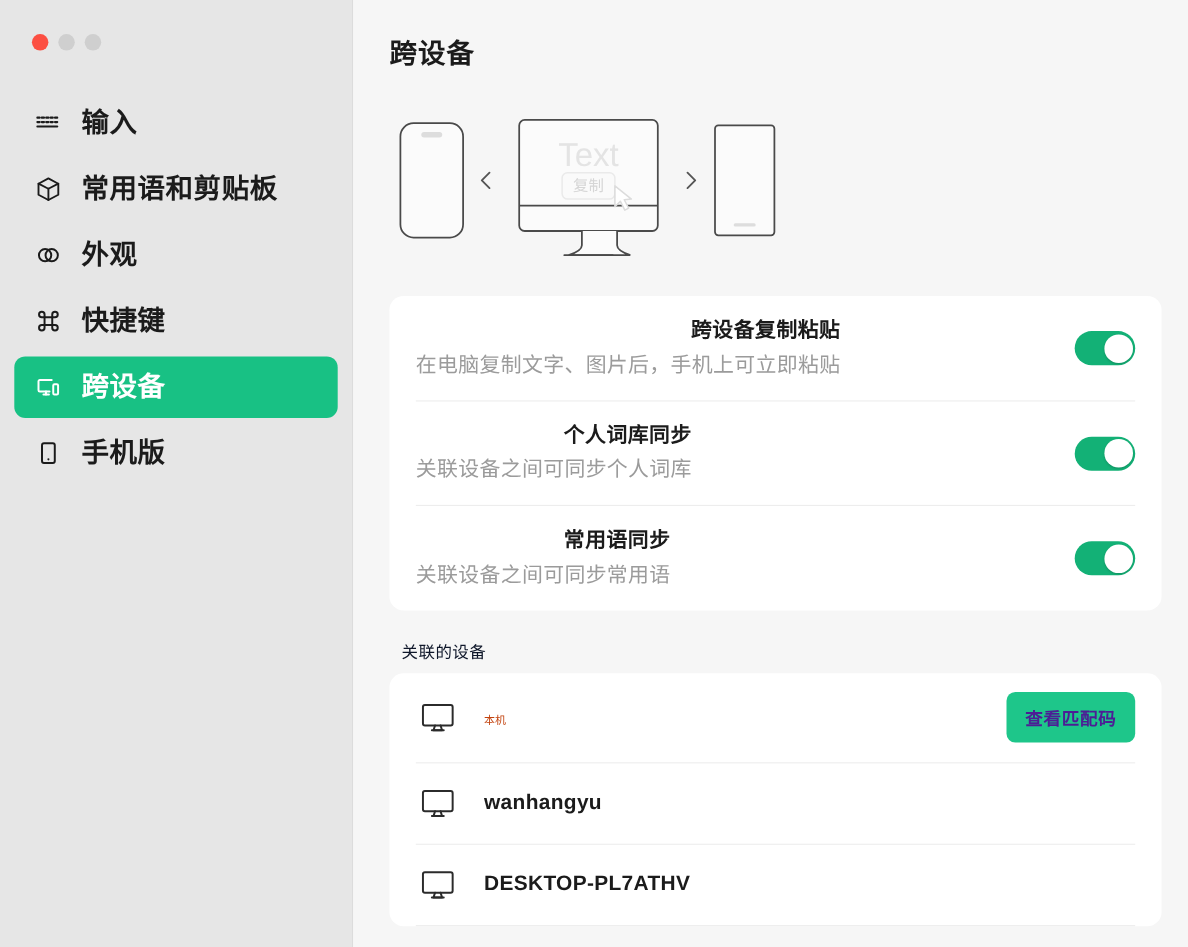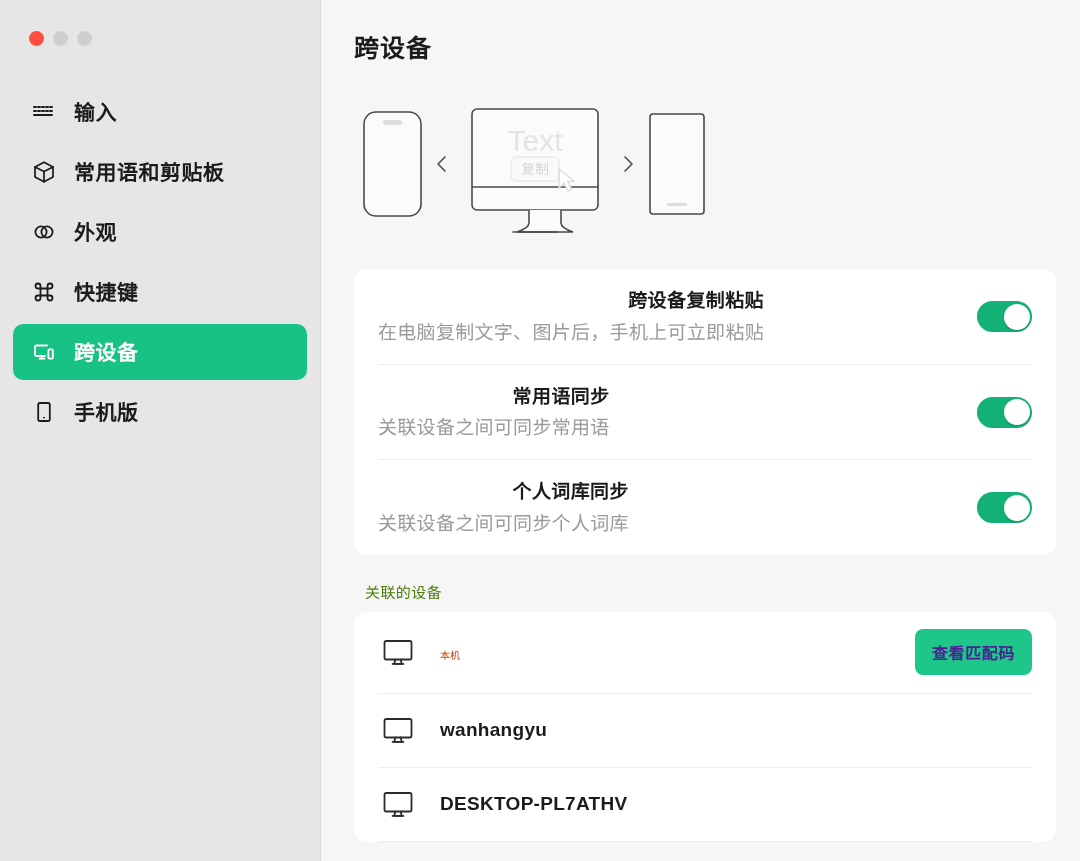--- a/index.html
+++ b/index.html
@@ -65,21 +65,21 @@
   }
   .nav-item .nav-icon {
     width: 26px; height: 26px;
     display: flex;
     align-items: center;
     justify-content: center;
     flex: 0 0 26px;
   }
   .nav-item .nav-icon svg { display: block; }
   .nav-label {
-    font-size: 21px;
+    font-size: 25px;
     font-weight: 700;
     letter-spacing: .5px;
     line-height: 1;
     white-space: nowrap;
   }
   .nav-item.active {
     background: #18c184;
     color: #ffffff;
   }
   .nav-item.active .nav-icon svg { stroke: #ffffff; }
@@ -162,21 +162,21 @@
     border-radius: 50%;
     background: #ffffff;
     box-shadow: 0 1px 2px rgba(0,0,0,.18);
     transition: left .15s ease;
   }
   .toggle.on .knob { left: 26.5px; }
 
   
   .section-label {
     font-size: 15px;
-    color: #4d7c0f;
+    color: #0f172a;
     margin-top: 26px;
     margin-bottom: 0;
     padding-left: 11px;
     letter-spacing: .4px;
   }
   .devices-card {
     background: #ffffff;
     border-radius: 13px;
     margin-top: 10px;
     padding: 0 24px;
@@ -352,32 +352,32 @@
           <div class="setting-title">跨设备复制粘贴</div>
           <div class="setting-desc">在电脑复制文字、图片后，手机上可立即粘贴</div>
         </div>
         <div class="toggle on">
           <span class="knob"></span>
         </div>
       </div>
 
       <div class="setting-row">
         <div class="setting-text">
+          <div class="setting-title">个人词库同步</div>
+          <div class="setting-desc">关联设备之间可同步个人词库</div>
+        </div>
+        <div class="toggle on">
+          <span class="knob"></span>
+        </div>
+      </div>
+
+      <div class="setting-row">
+        <div class="setting-text">
           <div class="setting-title">常用语同步</div>
           <div class="setting-desc">关联设备之间可同步常用语</div>
-        </div>
-        <div class="toggle on">
-          <span class="knob"></span>
-        </div>
-      </div>
-
-      <div class="setting-row">
-        <div class="setting-text">
-          <div class="setting-title">个人词库同步</div>
-          <div class="setting-desc">关联设备之间可同步个人词库</div>
         </div>
         <div class="toggle on">
           <span class="knob"></span>
         </div>
       </div>
 
     </div>
 
     <div class="section-label">关联的设备</div>
 

